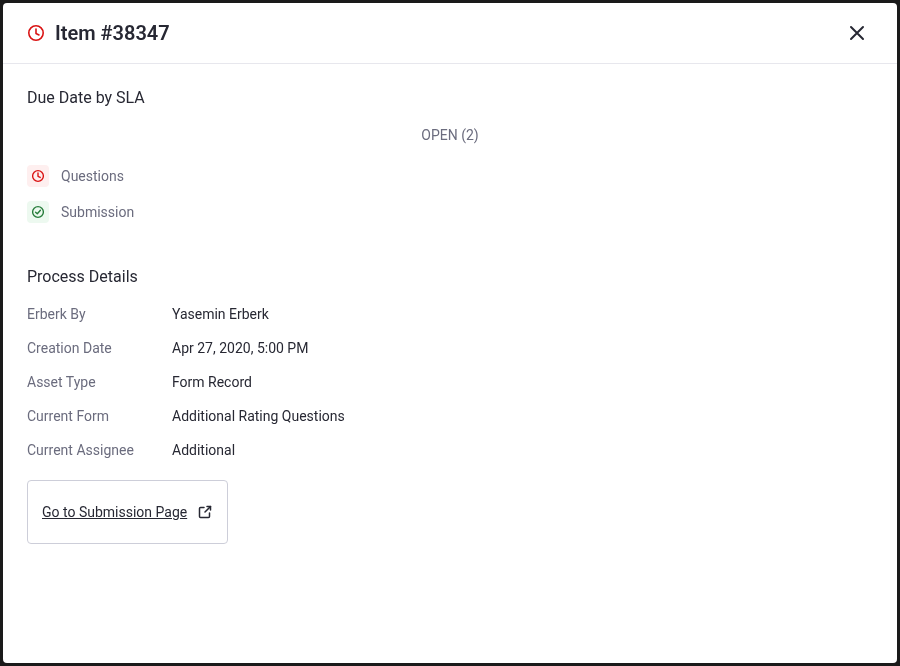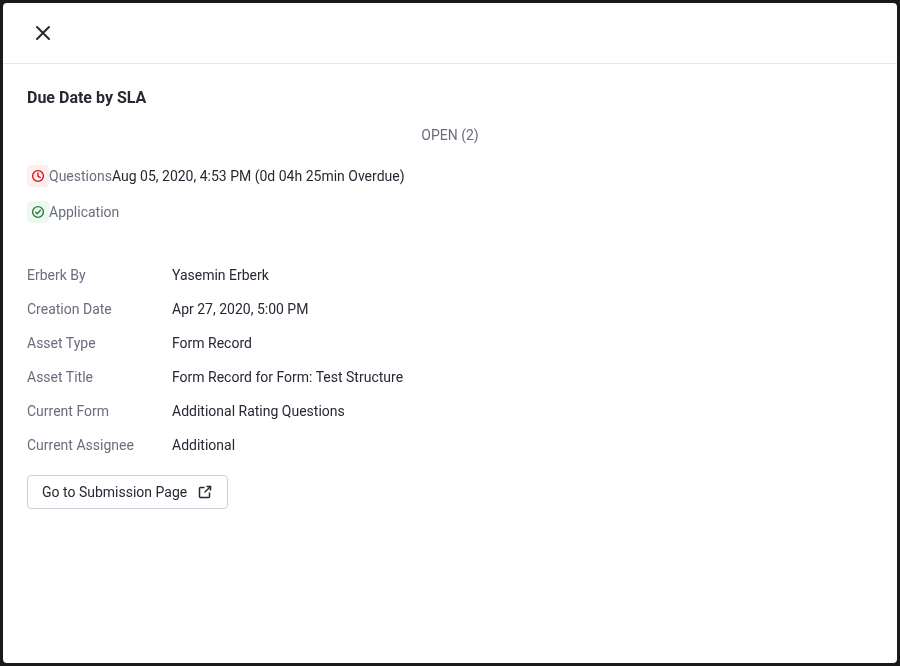--- a/index.html
+++ b/index.html
@@ -54,36 +54,37 @@
       justify-content: center;
       border-radius: 4px;
     }
     .modal-body {
       padding: 24px 24px 28px 24px;
       overflow-y: auto;
       flex: 1;
     }
     .section-title {
       font-size: 16px;
-      font-weight: 700;
+      font-weight: 400;
       color: #272833;
       margin-bottom: 20px;
     }
     .open-label {
       font-size: 14px;
       color: #6b6c7e;
       margin-bottom: 22px;
       text-align: center;
     }
     .sla-list {
       margin-bottom: 44px;
     }
     .sla-item {
       display: flex;
       align-items: center;
+      gap: 12px;
       margin-bottom: 14px;
     }
     .sla-icon-box {
       width: 22px;
       height: 22px;
       border-radius: 4px;
       display: flex;
       align-items: center;
       justify-content: center;
       flex-shrink: 0;
@@ -116,38 +117,48 @@
       font-size: 14px;
       color: #272833;
     }
     .details-list {
       margin-bottom: 22px;
     }
     .submission-btn {
       display: inline-flex;
       align-items: center;
       gap: 10px;
-      padding: 8px 14px;
+      padding: 23px 14px;
       background: #fff;
       border: 1px solid #cdced9;
       border-radius: 4px;
       font-size: 14px;
       color: #272833;
       cursor: pointer;
       font-family: inherit;
+      text-decoration: underline;
     }
     svg {
       display: block;
     }
   </style>
 </head>
 <body>
 
 <div class="modal">
   <div class="modal-header">
+    <div class="modal-title-wrap">
+      <span>
+        <svg width="18" height="18" viewBox="0 0 18 18" fill="none">
+          <circle cx="9" cy="9" r="7.2" stroke="#da1414" stroke-width="1.6"></circle>
+          <path d="M9 5 V9.5 L12 11" stroke="#da1414" stroke-width="1.6" stroke-linecap="round" stroke-linejoin="round"></path>
+        </svg>
+      </span>
+      <h2 class="modal-title">Item #38347</h2>
+    </div>
     <button class="close-btn">
       <span>
         <svg width="20" height="20" viewBox="0 0 20 20">
           <path d="M4 4 L16 16 M16 4 L4 16" stroke="#272833" stroke-width="2" stroke-linecap="round"></path>
         </svg>
       </span>
     </button>
   </div>
 
   <div class="modal-body">
@@ -156,50 +167,46 @@
 
     <div class="sla-list">
       <div class="sla-item">
         <span class="sla-icon-box sla-icon-overdue">
           <svg width="14" height="14" viewBox="0 0 14 14" fill="none">
             <circle cx="7" cy="7" r="5.4" stroke="#da1414" stroke-width="1.4"></circle>
             <path d="M7 4 V7.3 L9.2 8.4" stroke="#da1414" stroke-width="1.4" stroke-linecap="round" stroke-linejoin="round"></path>
           </svg>
         </span>
         <span class="sla-name">Questions</span>
-        <span class="sla-date">Aug 05, 2020, 4:53 PM (0d 04h 25min Overdue)</span>
       </div>
       <div class="sla-item">
         <span class="sla-icon-box sla-icon-ontime">
           <svg width="14" height="14" viewBox="0 0 14 14" fill="none">
             <circle cx="7" cy="7" r="5.4" stroke="#287d3c" stroke-width="1.4"></circle>
             <path d="M4.6 7.2 L6.3 8.8 L9.4 5.3" stroke="#287d3c" stroke-width="1.4" stroke-linecap="round" stroke-linejoin="round" fill="none"></path>
           </svg>
         </span>
-        <span class="sla-name">Application</span>
+        <span class="sla-name">Submission</span>
       </div>
     </div>
 
+    <h3 class="section-title">Process Details</h3>
 
     <div class="details-list">
       <div class="detail-row">
         <div class="detail-label">Erberk By</div>
         <div class="detail-value">Yasemin Erberk</div>
       </div>
       <div class="detail-row">
         <div class="detail-label">Creation Date</div>
         <div class="detail-value">Apr 27, 2020, 5:00 PM</div>
       </div>
       <div class="detail-row">
         <div class="detail-label">Asset Type</div>
         <div class="detail-value">Form Record</div>
-      </div>
-      <div class="detail-row">
-        <div class="detail-label">Asset Title</div>
-        <div class="detail-value">Form Record for Form: Test Structure</div>
       </div>
       <div class="detail-row">
         <div class="detail-label">Current Form</div>
         <div class="detail-value">Additional Rating Questions</div>
       </div>
       <div class="detail-row">
         <div class="detail-label">Current Assignee</div>
         <div class="detail-value">Additional</div>
       </div>
     </div>

